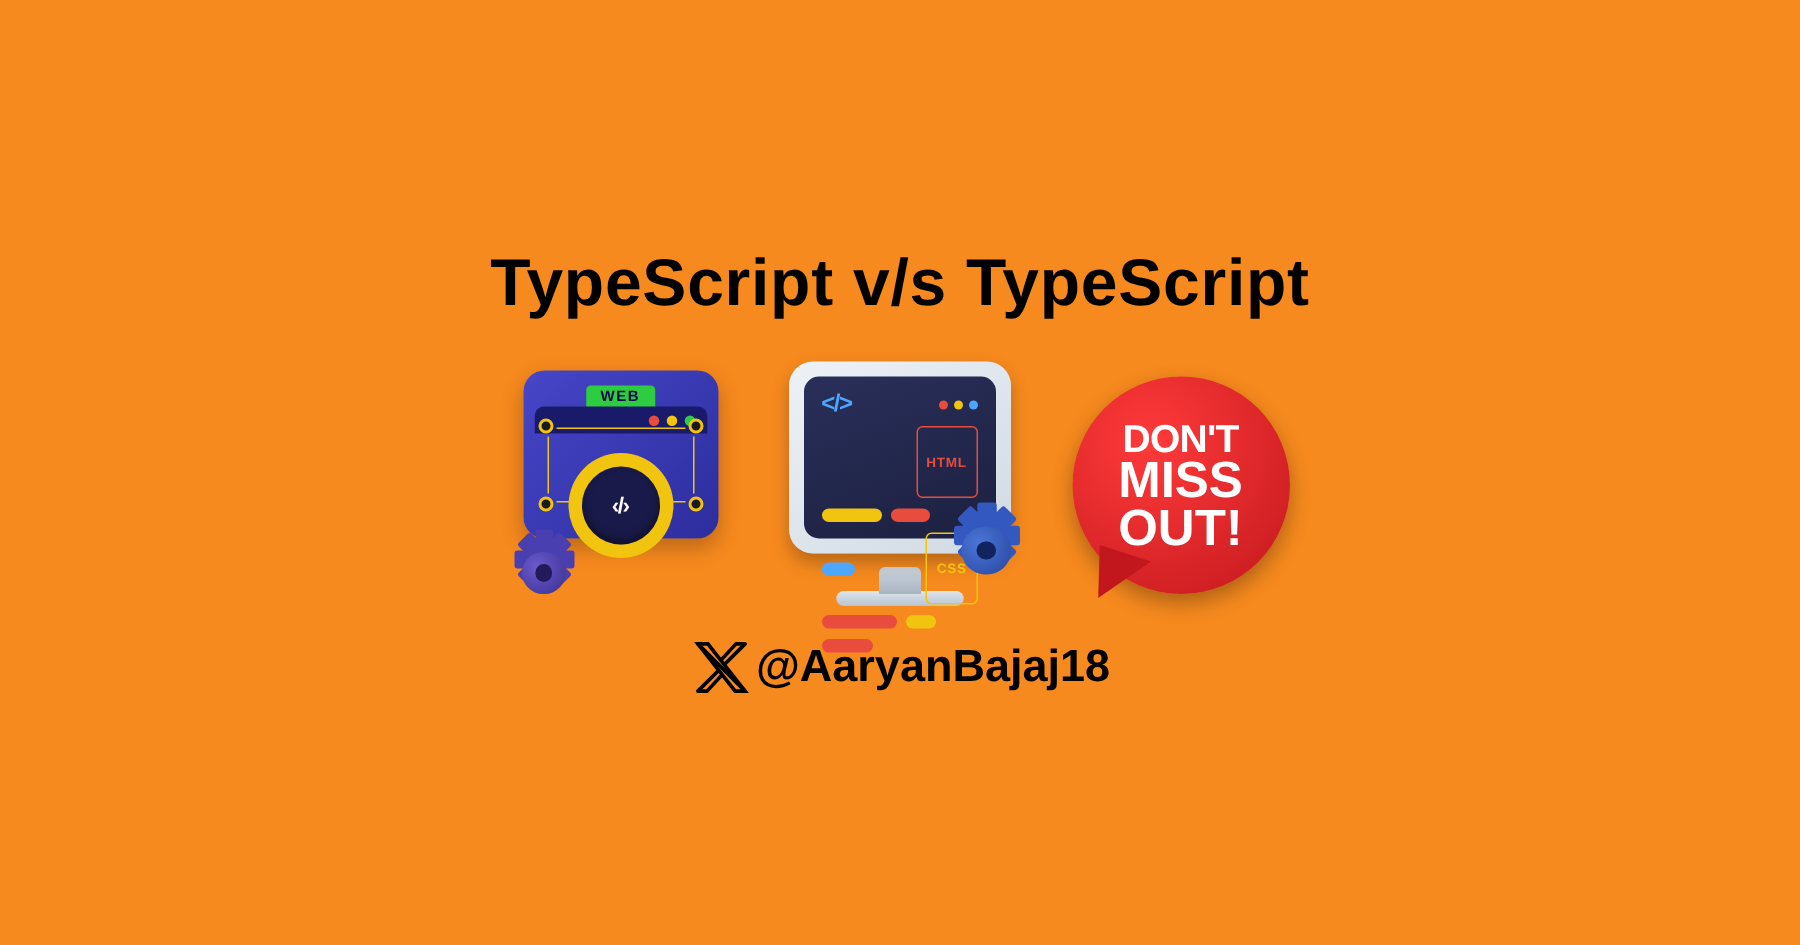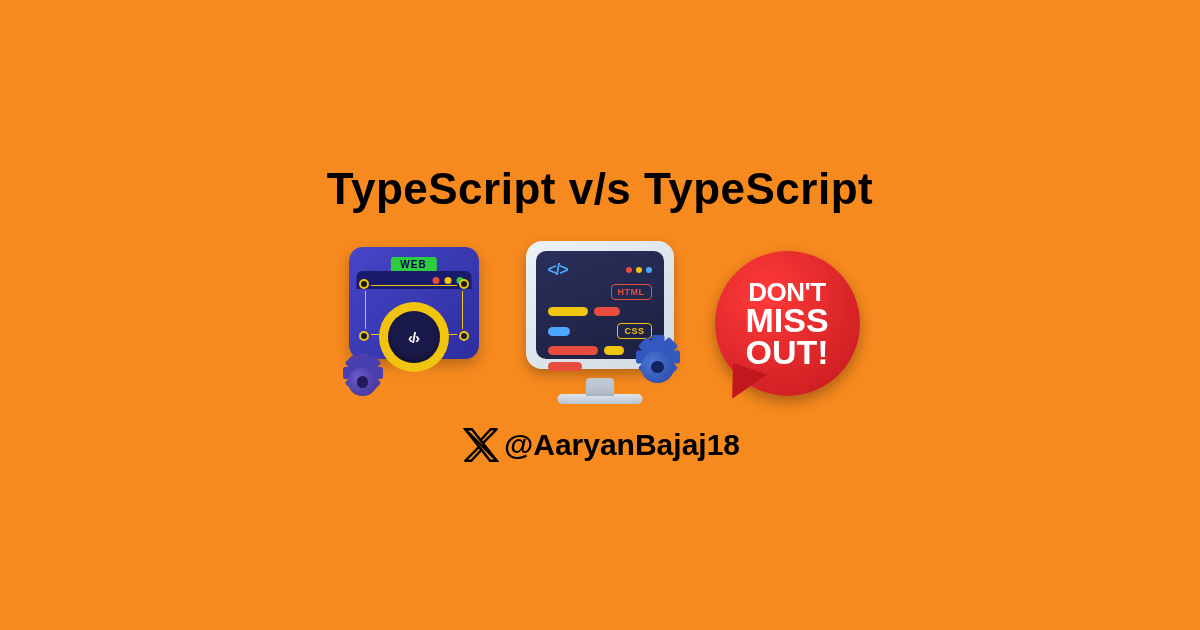--- a/index.html
+++ b/index.html
@@ -180,21 +180,21 @@
   .pill.lred{background:#E74C3C;width:50px;}
   .pill.syel{background:#F1C40F;width:20px;}
   .mon-dots{display:flex;gap:4px;}
   .mon-dots span{width:6px;height:6px;border-radius:50%;}
   .mon-dots span:nth-child(1){background:#E74C3C;}
   .mon-dots span:nth-child(2){background:#F1C40F;}
   .mon-dots span:nth-child(3){background:#4da6ff;}
   .badge {
     display:inline-block;
     font-size:9px; font-weight:800;
-    padding:2px 6px;
+    padding:18px 6px;
     border:1.5px solid #E74C3C;
     color:#E74C3C;
     border-radius:4px;
     letter-spacing:0.5px;
   }
   .badge.css{border-color:#F1C40F;color:#F1C40F;}
   .mon-gear {
     position: absolute;
     bottom: 10px; right: -2px;
     width: 54px; height: 54px;

